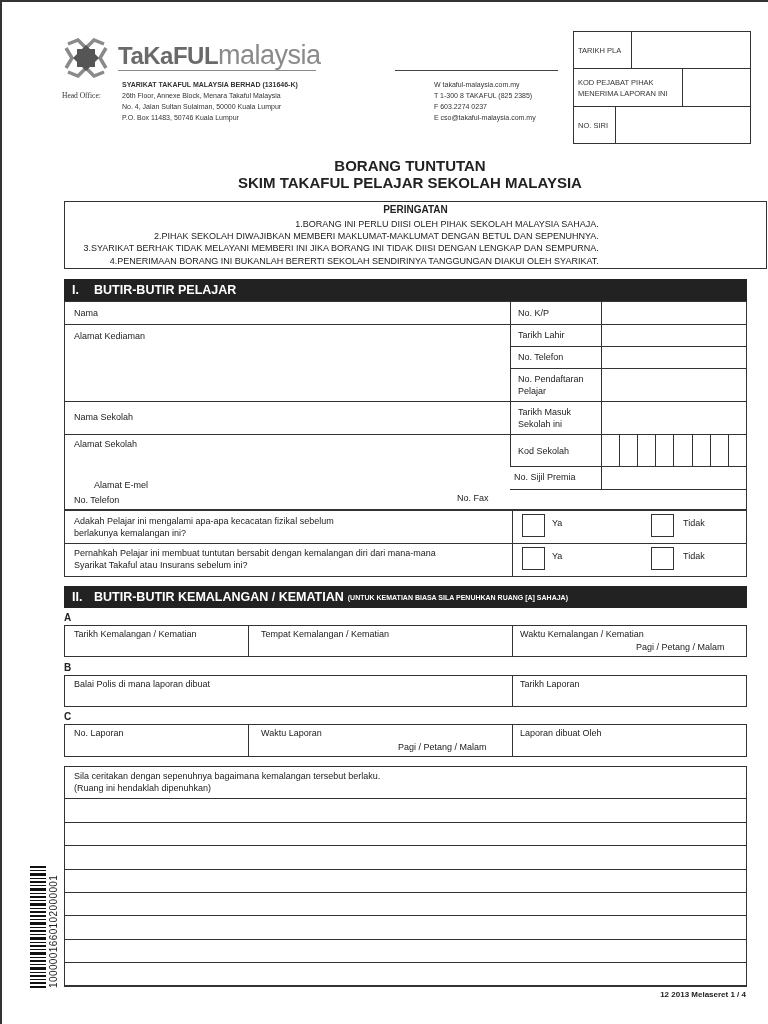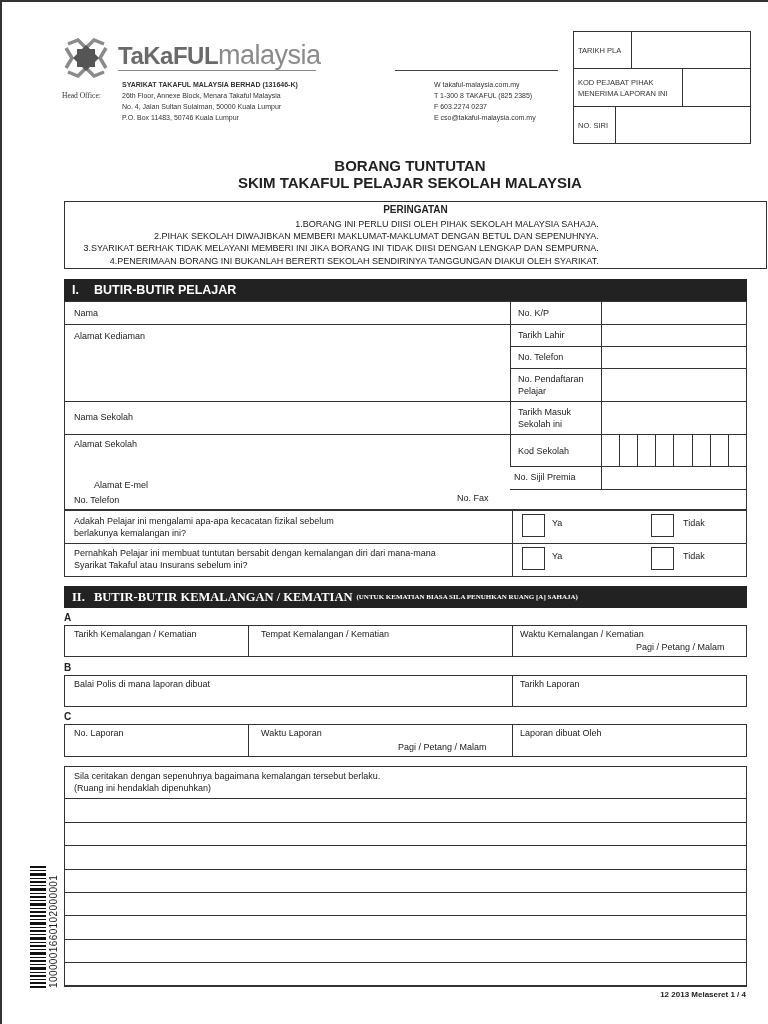--- a/index.html
+++ b/index.html
@@ -197,21 +197,21 @@
 
 <div class="lbl" style="left:74px;top:547px;">
   <div>Pernahkah Pelajar ini membuat tuntutan bersabit dengan kemalangan diri dari mana-mana</div>
     <div>Syarikat Takaful atau Insurans sebelum ini?</div>
 </div>
 <div class="chk" style="left:522px;top:547px;"></div>
 <div class="lbl" style="left:552px;top:550px;">Ya</div>
 <div class="chk" style="left:651px;top:547px;"></div>
 <div class="lbl" style="left:683px;top:550px;">Tidak</div>
 
-<div class="abs sec-bar" style="top:586px;font-family:Liberation Serif, serif;">
+<div class="abs sec-bar" style="top:586px;">
   <span class="num">II.</span>
     <span>BUTIR-BUTIR KEMALANGAN / KEMATIAN</span>
     <span class="note">(UNTUK KEMATIAN BIASA SILA PENUHKAN RUANG [A] SAHAJA)</span>
 </div>
 
 <div class="letter" style="left:64px;top:612px;">A</div>
 <div class="cell" style="left:64px;top:625px;width:683px;height:32px;"></div>
 <div class="vline" style="left:248px;top:625px;height:32px;"></div>
 <div class="vline" style="left:512px;top:625px;height:32px;"></div>
 <div class="lbl" style="left:74px;top:628px;">Tarikh Kemalangan / Kematian</div>

